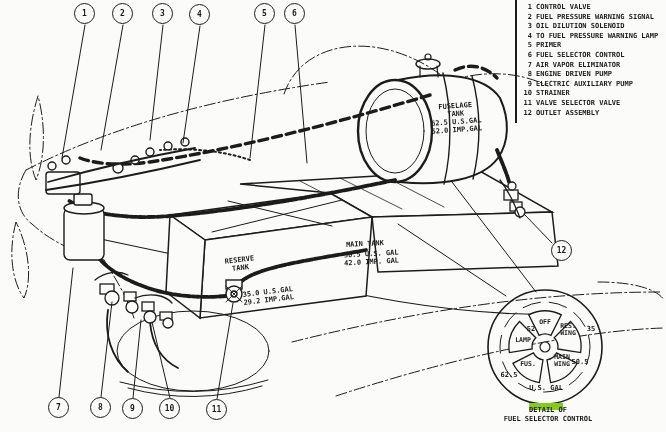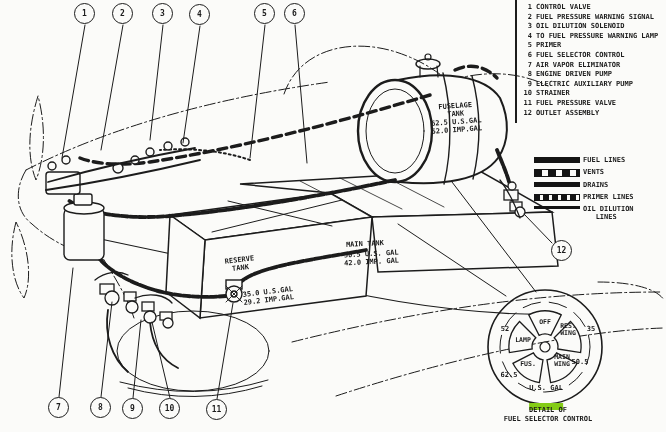--- a/index.html
+++ b/index.html
@@ -213,51 +213,28 @@
     <div class="pl-row">
         <span class="pl-num">9</span>
         <span>ELECTRIC AUXILIARY PUMP</span>
       </div>
     <div class="pl-row">
         <span class="pl-num">10</span>
         <span>STRAINER</span>
       </div>
     <div class="pl-row">
         <span class="pl-num">11</span>
-        <span>FUEL PRESSURE VALVE</span>
+        <span>VALVE SELECTOR VALVE</span>
       </div>
     <div class="pl-row">
         <span class="pl-num">12</span>
         <span>OUTLET ASSEMBLY</span>
       </div>
   </div>
 
-  <div id="line-legend">
-    <div class="ll-row">
-        <div class="ll-bar bar-fuel"></div>
-        <span class="ll-label">FUEL LINES</span>
-      </div>
-    <div class="ll-row">
-        <div class="ll-bar bar-vents"></div>
-        <span class="ll-label">VENTS</span>
-      </div>
-    <div class="ll-row">
-        <div class="ll-bar bar-drains"></div>
-        <span class="ll-label">DRAINS</span>
-      </div>
-    <div class="ll-row">
-        <div class="ll-bar bar-primer"></div>
-        <span class="ll-label">PRIMER LINES</span>
-      </div>
-    <div class="ll-row">
-        <div class="ll-bar bar-oil"></div>
-        <span class="ll-label">OIL DILUTION
-   LINES</span>
-      </div>
-  </div>
 
   <div class="callout" style="left:74px;top:3px;">
       <span>1</span>
     </div>
   <div class="callout" style="left:112px;top:3px;">
       <span>2</span>
     </div>
   <div class="callout" style="left:152px;top:3px;">
       <span>3</span>
     </div>
@@ -301,21 +278,21 @@
   <div class="txt" style="left:243px;top:288px;transform:rotate(-7deg);">35.0 U.S.GAL
 29.2 IMP.GAL</div>
 
   <div class="txt ctr dial-lbl" style="left:545px;top:319px;">OFF</div>
   <div class="txt ctr dial-lbl" style="left:568px;top:323px;text-align:left;">RES.
 WING</div>
   <div class="txt ctr dial-lbl" style="left:562px;top:354px;text-align:center;">MAIN
 WING</div>
   <div class="txt ctr dial-lbl" style="left:528px;top:361px;">FUS.</div>
   <div class="txt ctr dial-lbl" style="left:523px;top:337px;">LAMP</div>
-  <div class="txt ctr" style="left:463px;top:325px;margin-left:42px;">52</div>
+  <div class="txt ctr" style="left:489px;top:325px;margin-left:42px;">52</div>
   <div class="txt ctr" style="left:591px;top:325px;">35</div>
   <div class="txt ctr" style="left:499px;top:371px;padding-left:20px;">62.5</div>
   <div class="txt ctr" style="left:580px;top:358px;">50.5</div>
   <div class="txt ctr u" style="left:546px;top:384px;">U.S. GAL</div>
   <div class="txt ctr" style="left:548px;top:406px;">DETAIL OF</div>
   <div class="txt ctr" style="left:548px;top:415px;">FUEL SELECTOR CONTROL</div>
 
 </div>
 
 </body></html>

